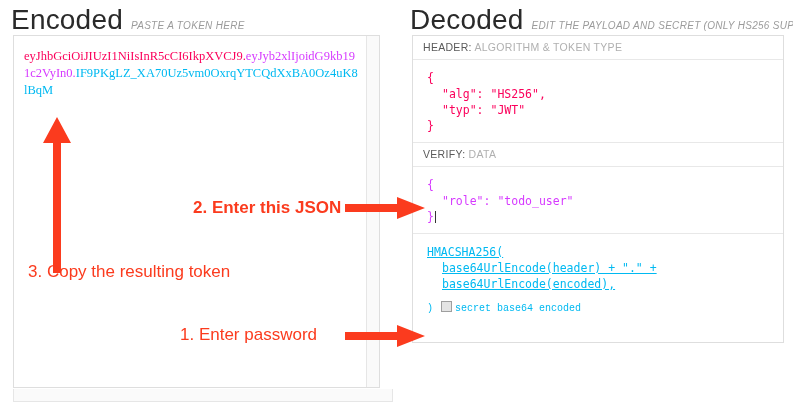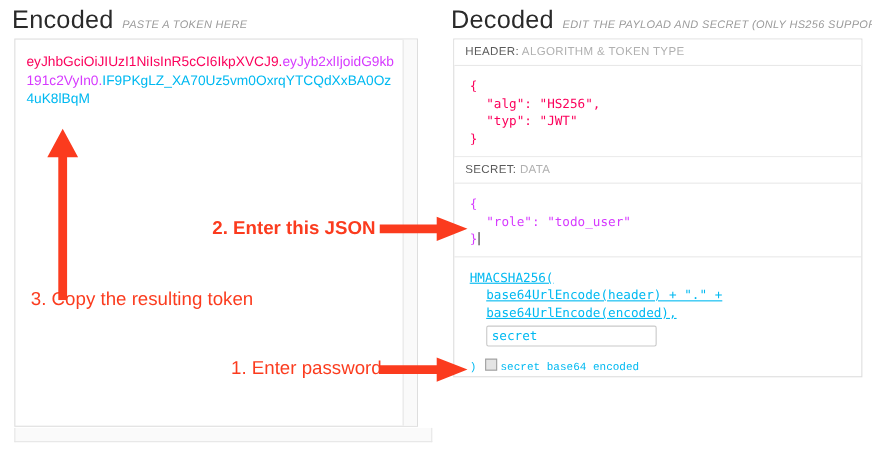--- a/index.html
+++ b/index.html
@@ -14,21 +14,21 @@
     font-family: "Liberation Sans", sans-serif;
     overflow: hidden;
   }
 
   
   .col-heading {
     position: absolute;
     white-space: nowrap;
   }
   .heading-main {
-    font-size: 23px;
+    font-size: 28px;
     color: #2a2a2a;
     font-weight: 400;
     letter-spacing: 0.2px;
   }
   .heading-sub {
     font-size: 10px;
     color: #9b9b9b;
     letter-spacing: 0.3px;
     margin-left: 8px;
     font-style: italic;
@@ -43,21 +43,21 @@
     height: 353px;
     background: #ffffff;
     border: 1px solid #dedede;
     box-sizing: border-box;
   }
   #encoded-token {
     position: absolute;
     left: 10px;
     top: 12px;
     width: 336px;
-    font-family: Liberation Sans, sans-serif;
+    font-family: Liberation Serif, serif;
     font-size: 12.5px;
     line-height: 17px;
     word-break: break-all;
     white-space: normal;
   }
   .seg-header  { color: #fb015b; }
   .seg-payload { color: #d63aff; }
   .seg-sign    { color: #00b9f1; }
   .seg-dot-1   { color: #fb015b; }
   .seg-dot-2   { color: #d63aff; }
@@ -206,50 +206,47 @@
     <div class="section-body body-header">
       <div>{</div>
       <div class="ind1">"alg": "HS256",</div>
       <div class="ind1">"typ": "JWT"</div>
       <div>}</div>
     </div>
   </div>
 
   <div class="dec-section">
     <div class="section-label">
-      <span class="lab-strong">SECRET:</span>
+      <span class="lab-strong">VERIFY:</span>
       <span>DATA</span>
     </div>
     <div class="section-body body-payload">
       <div>{</div>
       <div class="ind1">"role": "todo_user"</div>
       <div><span>}</span><span class="caret"></span></div>
     </div>
   </div>
 
   <div class="dec-section">
     <div class="section-body body-sign no-border-bottom">
       <div>HMACSHA256(</div>
       <div class="ind1">base64UrlEncode(header) + "." +</div>
       <div class="ind1">base64UrlEncode(encoded),</div>
-      <div style="margin:4px 0 2px 0;">
-        <input id="secret-input" type="text" value="secret" style="">
-      </div>
     </div>
     <div class="sig-last-line"><span>)</span><span id="b64-checkbox"></span><span>secret base64 encoded</span></div>
   </div>
 
 </div>
 
 <svg class="anno-arrow" style="left:40px; top:115px;" width="36" height="158" viewBox="0 0 36 158">
   <polygon points="17,2 31,28 21,28 21,158 13,158 13,28 3,28" fill="#fb3b1e"></polygon>
 </svg>
 <div class="anno-text" style="left:28px; top:262px;">3. Copy the resulting token</div>
 
 <div class="anno-text" style="left:193px; top:198px;font-weight:bold;">2. Enter this JSON</div>
 <svg class="anno-arrow" style="left:345px; top:196px;" width="82" height="24" viewBox="0 0 82 24">
   <polygon points="0,8 52,8 52,1 80,12 52,23 52,16 0,16" fill="#fb3b1e"></polygon>
 </svg>
 
-<div class="anno-text" style="left:180px; top:325px;margin-left:30px;">1. Enter password</div>
+<div class="anno-text" style="left:180px; top:325px;">1. Enter password</div>
 <svg class="anno-arrow" style="left:345px; top:324px;" width="82" height="24" viewBox="0 0 82 24">
   <polygon points="0,8 52,8 52,1 80,12 52,23 52,16 0,16" fill="#fb3b1e"></polygon>
 </svg>
 
 </body></html>

